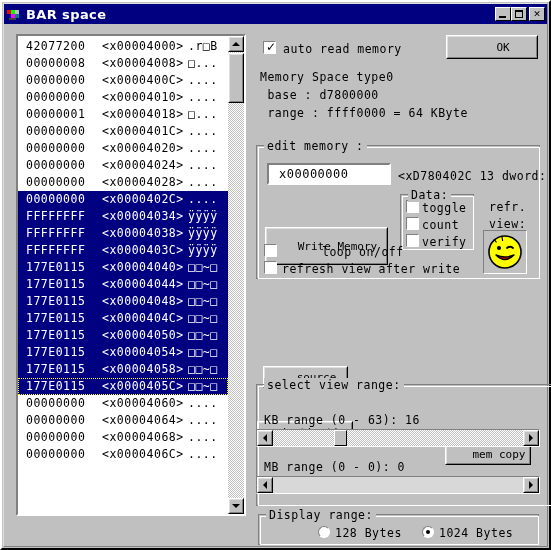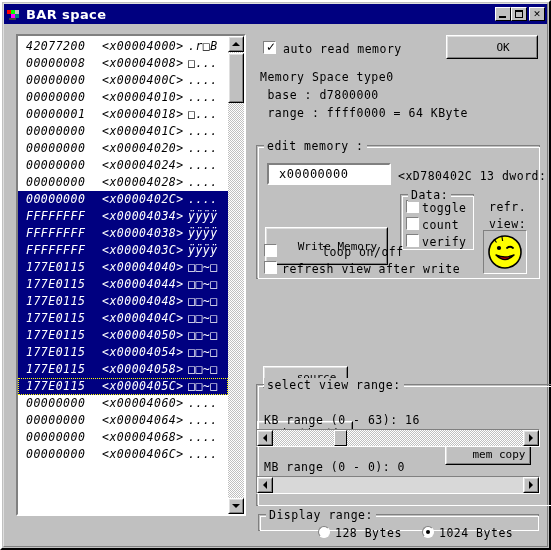--- a/index.html
+++ b/index.html
@@ -237,21 +237,21 @@
       <div class="tbtn">
         <div class="tb-max"></div>
       </div>
       <div class="tbtn close">
         <span>✕</span>
       </div>
     </div>
   </div>
 
   <div class="sunken2" style="position:absolute;left:14px;top:32px;width:230px;height:482px;background:#fff;">
-    <div class="listbox" style="left:0;top:0;width:226px;height:478px;font-style:italic;">
+    <div class="listbox" style="left:0;top:0;width:226px;height:478px;">
       <div class="list-rows" id="list-rows">
           <div class="lrow"><span class="lcol-hex">42077200</span><span class="lcol-addr">&lt;x00004000&gt;</span><span class="lcol-asc">.r□B</span></div>
           <div class="lrow"><span class="lcol-hex">00000008</span><span class="lcol-addr">&lt;x00004008&gt;</span><span class="lcol-asc">□...</span></div>
           <div class="lrow"><span class="lcol-hex">00000000</span><span class="lcol-addr">&lt;x0000400C&gt;</span><span class="lcol-asc">....</span></div>
           <div class="lrow"><span class="lcol-hex">00000000</span><span class="lcol-addr">&lt;x00004010&gt;</span><span class="lcol-asc">....</span></div>
           <div class="lrow"><span class="lcol-hex">00000001</span><span class="lcol-addr">&lt;x00004018&gt;</span><span class="lcol-asc">□...</span></div>
           <div class="lrow"><span class="lcol-hex">00000000</span><span class="lcol-addr">&lt;x0000401C&gt;</span><span class="lcol-asc">....</span></div>
           <div class="lrow"><span class="lcol-hex">00000000</span><span class="lcol-addr">&lt;x00004020&gt;</span><span class="lcol-asc">....</span></div>
           <div class="lrow"><span class="lcol-hex">00000000</span><span class="lcol-addr">&lt;x00004024&gt;</span><span class="lcol-asc">....</span></div>
           <div class="lrow"><span class="lcol-hex">00000000</span><span class="lcol-addr">&lt;x00004028&gt;</span><span class="lcol-asc">....</span></div>
@@ -367,21 +367,21 @@
   <div class="lbl" style="left:262px;top:458px;">MB range (0 - 0): 0</div>
   <div class="hsb empty" style="left:254px;top:474px;width:284px;height:18px;">
     <div class="sb-btn" style="left:0;">
       <div class="arrow left"></div>
     </div>
     <div class="sb-btn" style="left:266px;">
       <div class="arrow right"></div>
     </div>
   </div>
 
-  <div class="group" style="left:256px;top:512px;width:281px;height:17px;text-align:center;">
+  <div class="group" style="left:256px;top:512px;width:281px;height:31px;text-align:center;">
     <div class="group-title">Display range:</div>
   </div>
   <div class="radio" style="left:316px;top:524px;"></div>
   <div class="lbl" style="left:333px;top:524px;">128 Bytes</div>
   <div class="radio" style="left:420px;top:524px;">
     <i></i>
   </div>
   <div class="lbl" style="left:437px;top:524px;">1024 Bytes</div>
 </div>
 

